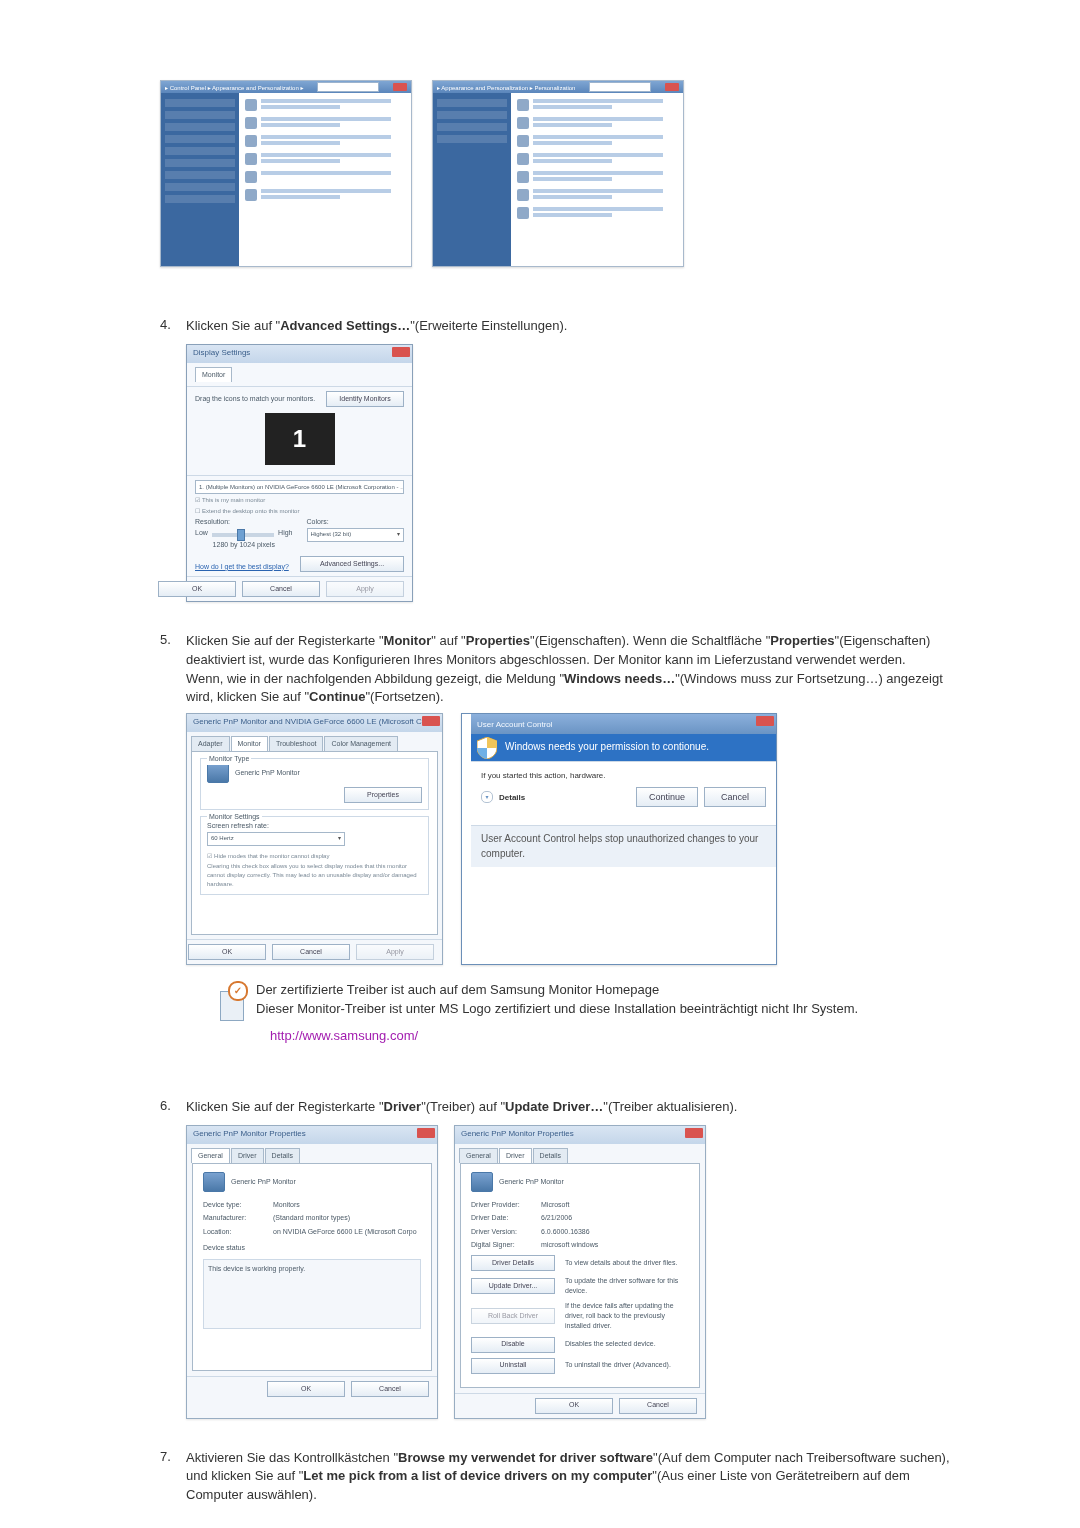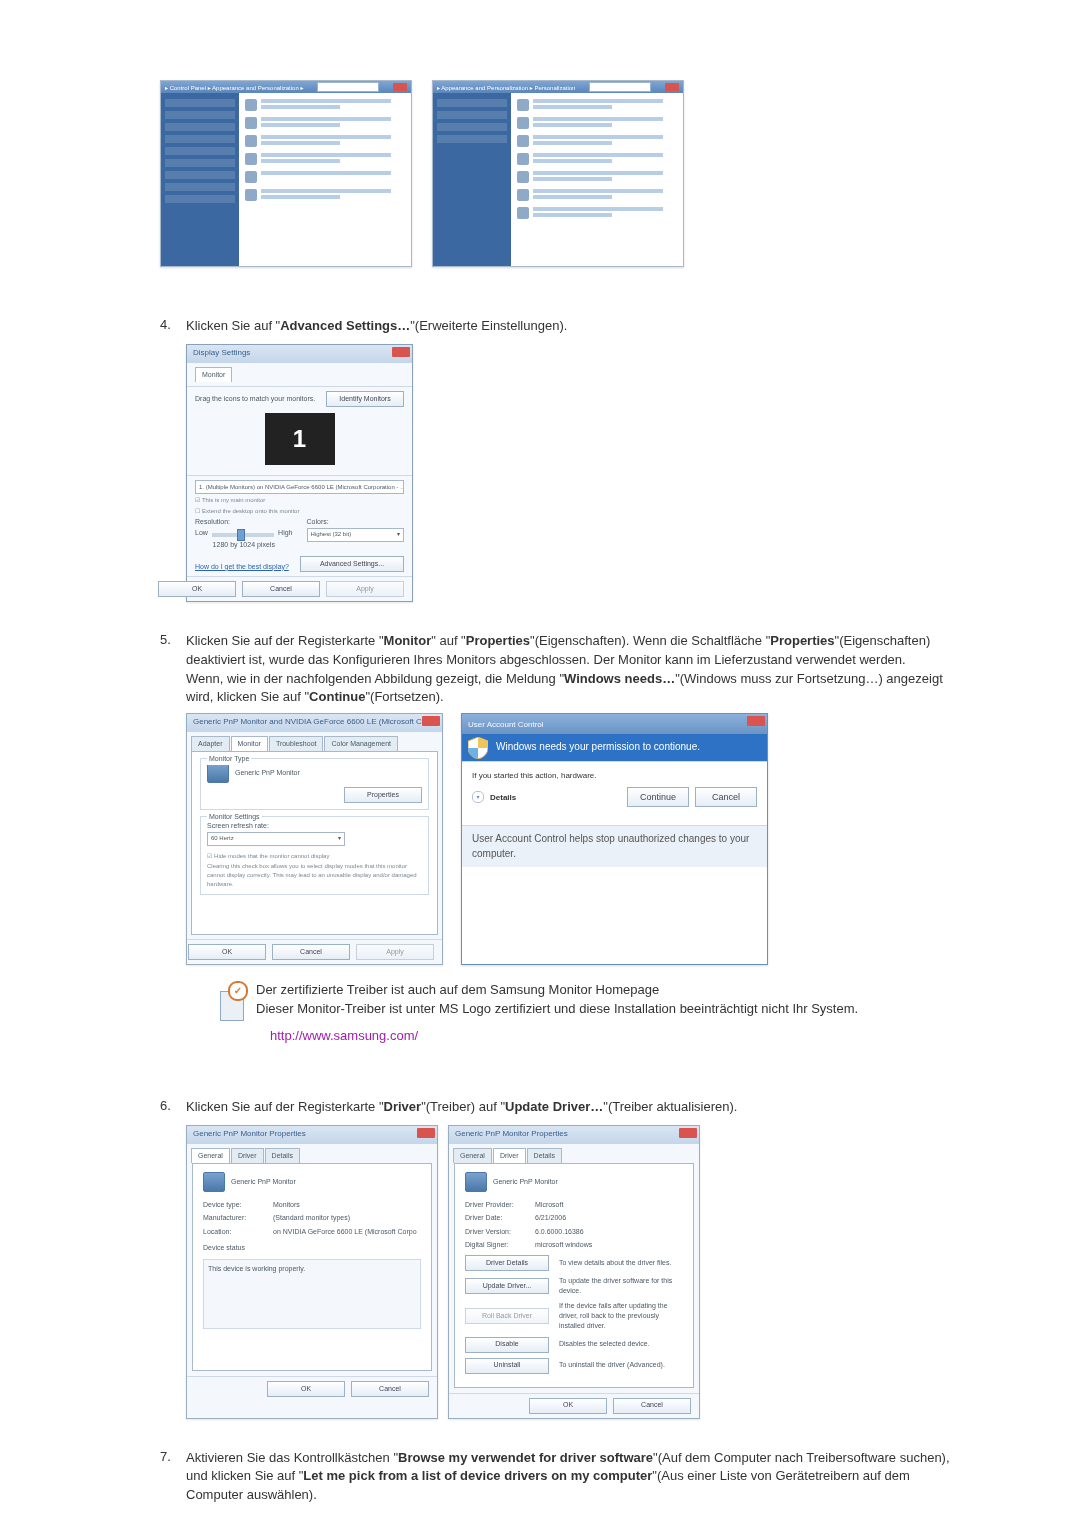--- a/index.html
+++ b/index.html
@@ -255,20 +255,21 @@
   .refresh-select {
     width: 130px;
   }
 
   
   .uac {
     width: 305px;
     border: 1px solid #6b8fb8;
     background: #fff;
     box-shadow: 0 1px 2px rgba(0,0,0,0.15);
+    padding-left: 9px;
   }
   .uac-title {
     height: 16px;
     background: linear-gradient(#8cb0dc,#6a94c4);
     font-size: 8px;
     color: #f3f8ff;
     padding: 2px 6px;
     display: flex;
     align-items: center;
     position: relative;
@@ -367,21 +368,21 @@
   }
   .link-indent {
     margin: 4px 0 22px 72px;
     font-size: 13px;
   }
   .link-indent a { color: #a21caf; text-decoration: none; margin-left: 12px; }
 
   
   .drv-pair {
     display: flex;
-    gap: 10px;
+    gap: 16px;
     margin: 8px 0 0 0;
   }
   .drv-dlg {
     width: 250px;
     border: 1px solid #98adc2;
     background: #f4f7fb;
     box-shadow: 0 1px 2px rgba(0,0,0,0.1);
   }
   .drv-pane {
     margin: 0 5px 5px 5px;

